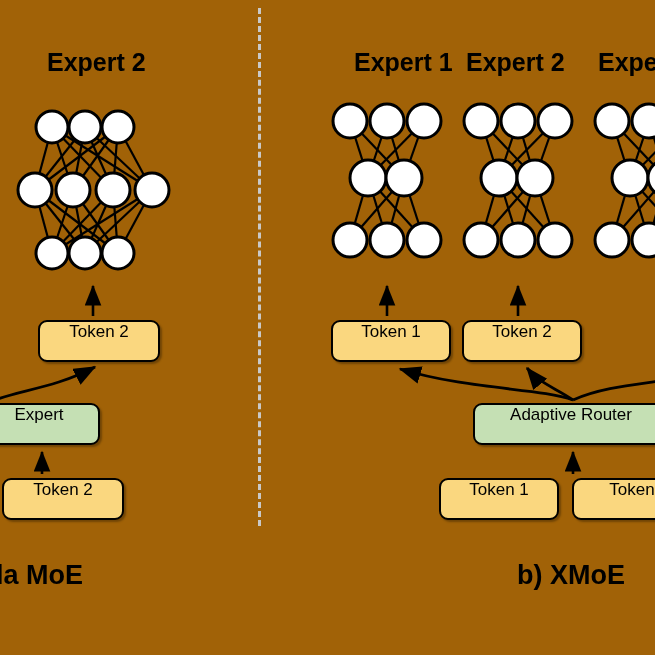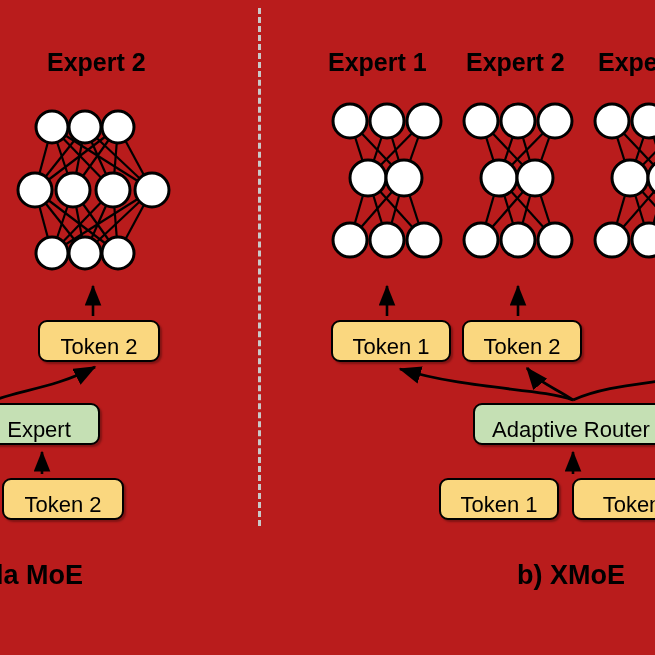--- a/index.html
+++ b/index.html
@@ -8,21 +8,21 @@
     background: #ffffff;
   }
   body {
     font-family: "Liberation Sans", sans-serif;
   }
   #canvas {
     position: relative;
     width: 655px;
     height: 655px;
     overflow: hidden;
-    background: #b91c1c;
+    background: #a16207;
   }
   #canvas svg.layer {
     position: absolute;
     left: 0;
     top: 0;
     width: 655px;
     height: 655px;
     overflow: visible;
   }
   .expert-title {
@@ -40,23 +40,23 @@
     color: #000000;
     white-space: nowrap;
     line-height: 1;
   }
   .node-box {
     position: absolute;
     box-sizing: border-box;
     border: 2.5px solid #000000;
     border-radius: 9px;
     display: flex;
-    align-items: flex-end;
+    align-items: flex-start;
     justify-content: center;
-    font-size: 22px;
+    font-size: 17px;
     color: #000000;
     white-space: nowrap;
     box-shadow: 2px 2px 2px rgba(0,0,0,0.30);
   }
   .node-box.token { background: #FAD77F; }
   .node-box.router { background: #C5E0B4; }
   .divider {
     position: absolute;
     border-left: 3px dashed #c9c9c9;
     width: 0;
@@ -135,21 +135,21 @@
 
     <path d="M -5,400 C 20,390 55,388 95,367" fill="none" stroke="#000000" stroke-width="2.8" marker-end="url(#ah)"></path>
 
     <line x1="42" y1="474" x2="42" y2="452" stroke="#000000" stroke-width="2.6" marker-end="url(#ah)"></line>
   </svg>
 
   <div class="caption" style="left:-4px; top:562px;">la MoE</div>
 
   <div class="divider" style="left:258px; top:8px; height:518px;"></div>
 
-  <div class="expert-title" style="left:328px; top:50px;">Expert 1</div>
+  <div class="expert-title" style="left:354px; top:50px;">Expert 1</div>
   <div class="expert-title" style="left:466px; top:50px;">Expert 2</div>
   <div class="expert-title" style="left:598px; top:50px;">Expe</div>
 
   <svg class="layer" viewBox="0 0 655 655" xmlns="http://www.w3.org/2000/svg">
 
     <g stroke="#000000" stroke-width="2.2" fill="none">
       <line x1="350" y1="121" x2="368" y2="178"></line>
       <line x1="350" y1="121" x2="404" y2="178"></line>
       <line x1="387" y1="121" x2="368" y2="178"></line>
       <line x1="387" y1="121" x2="404" y2="178"></line>

